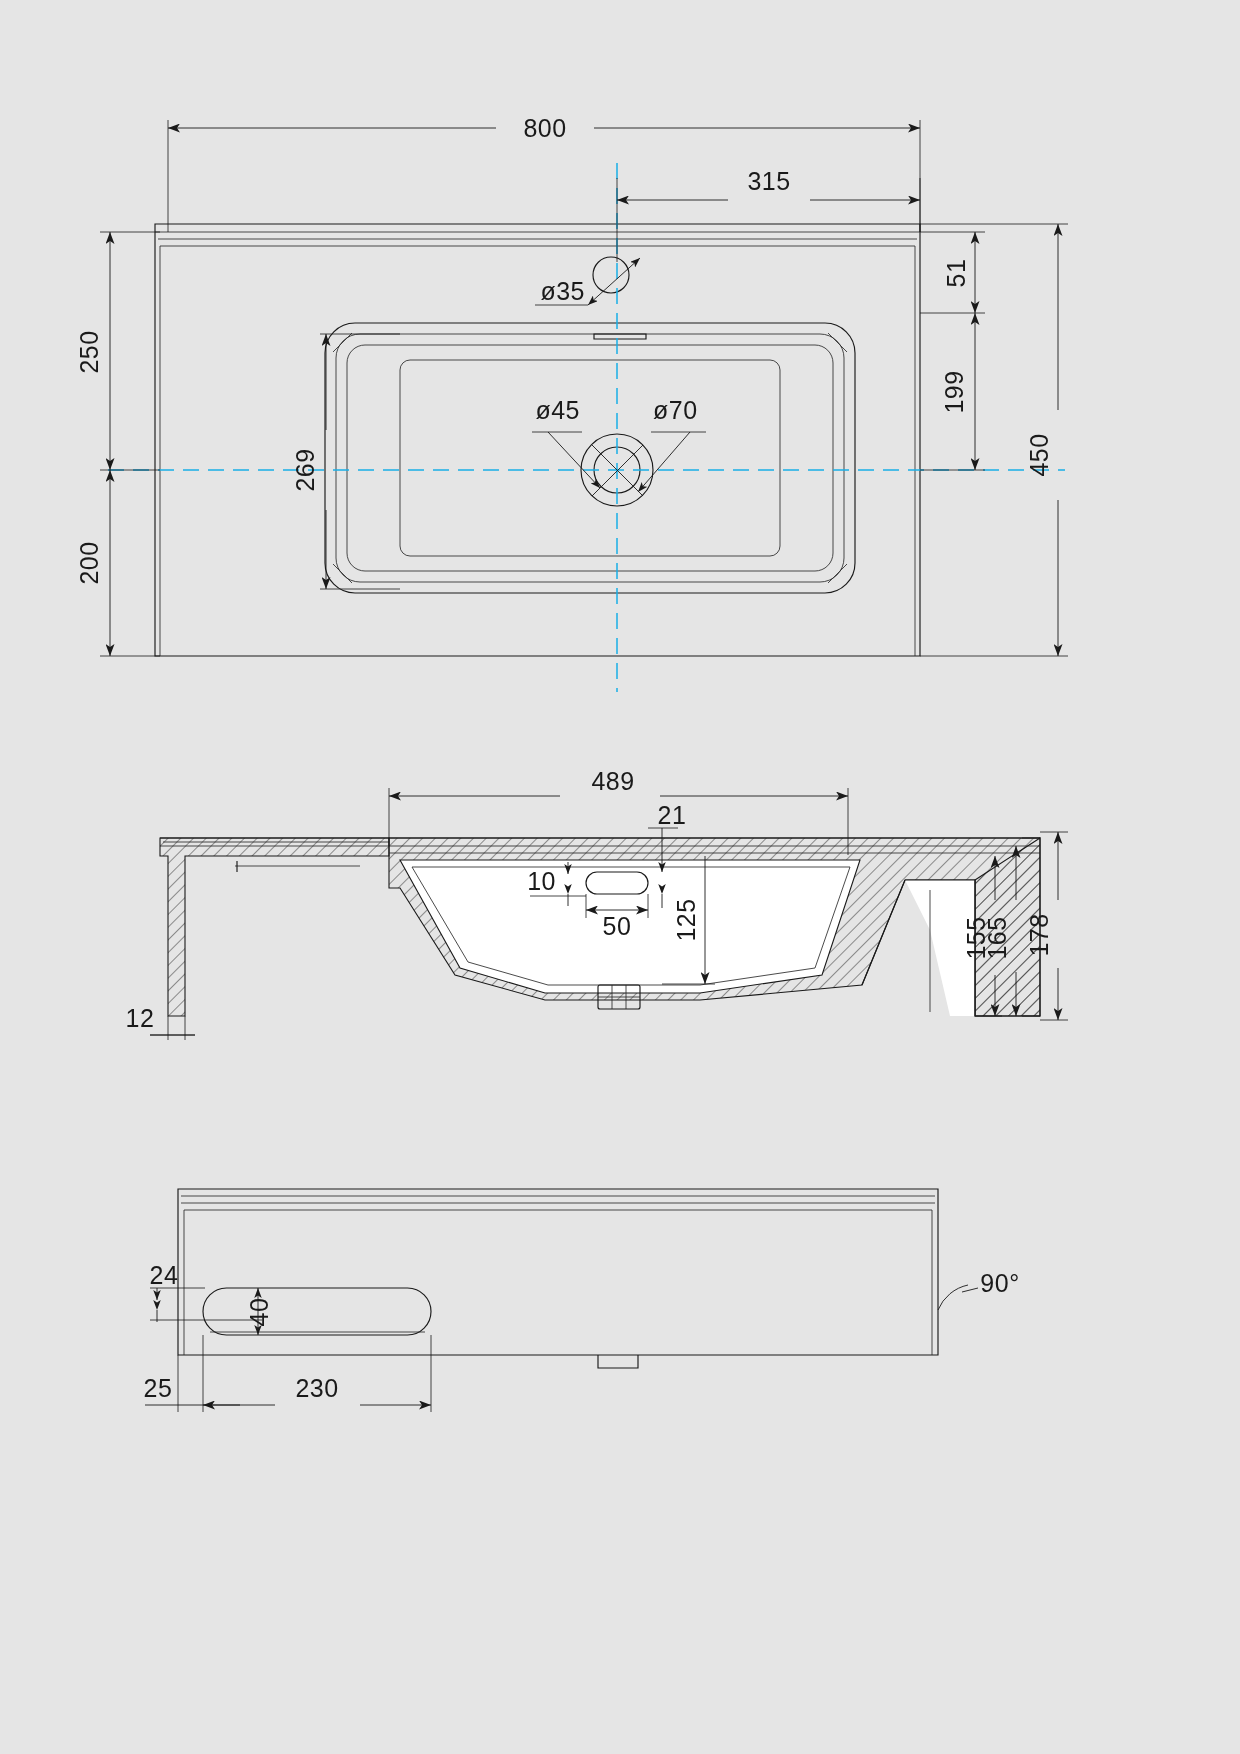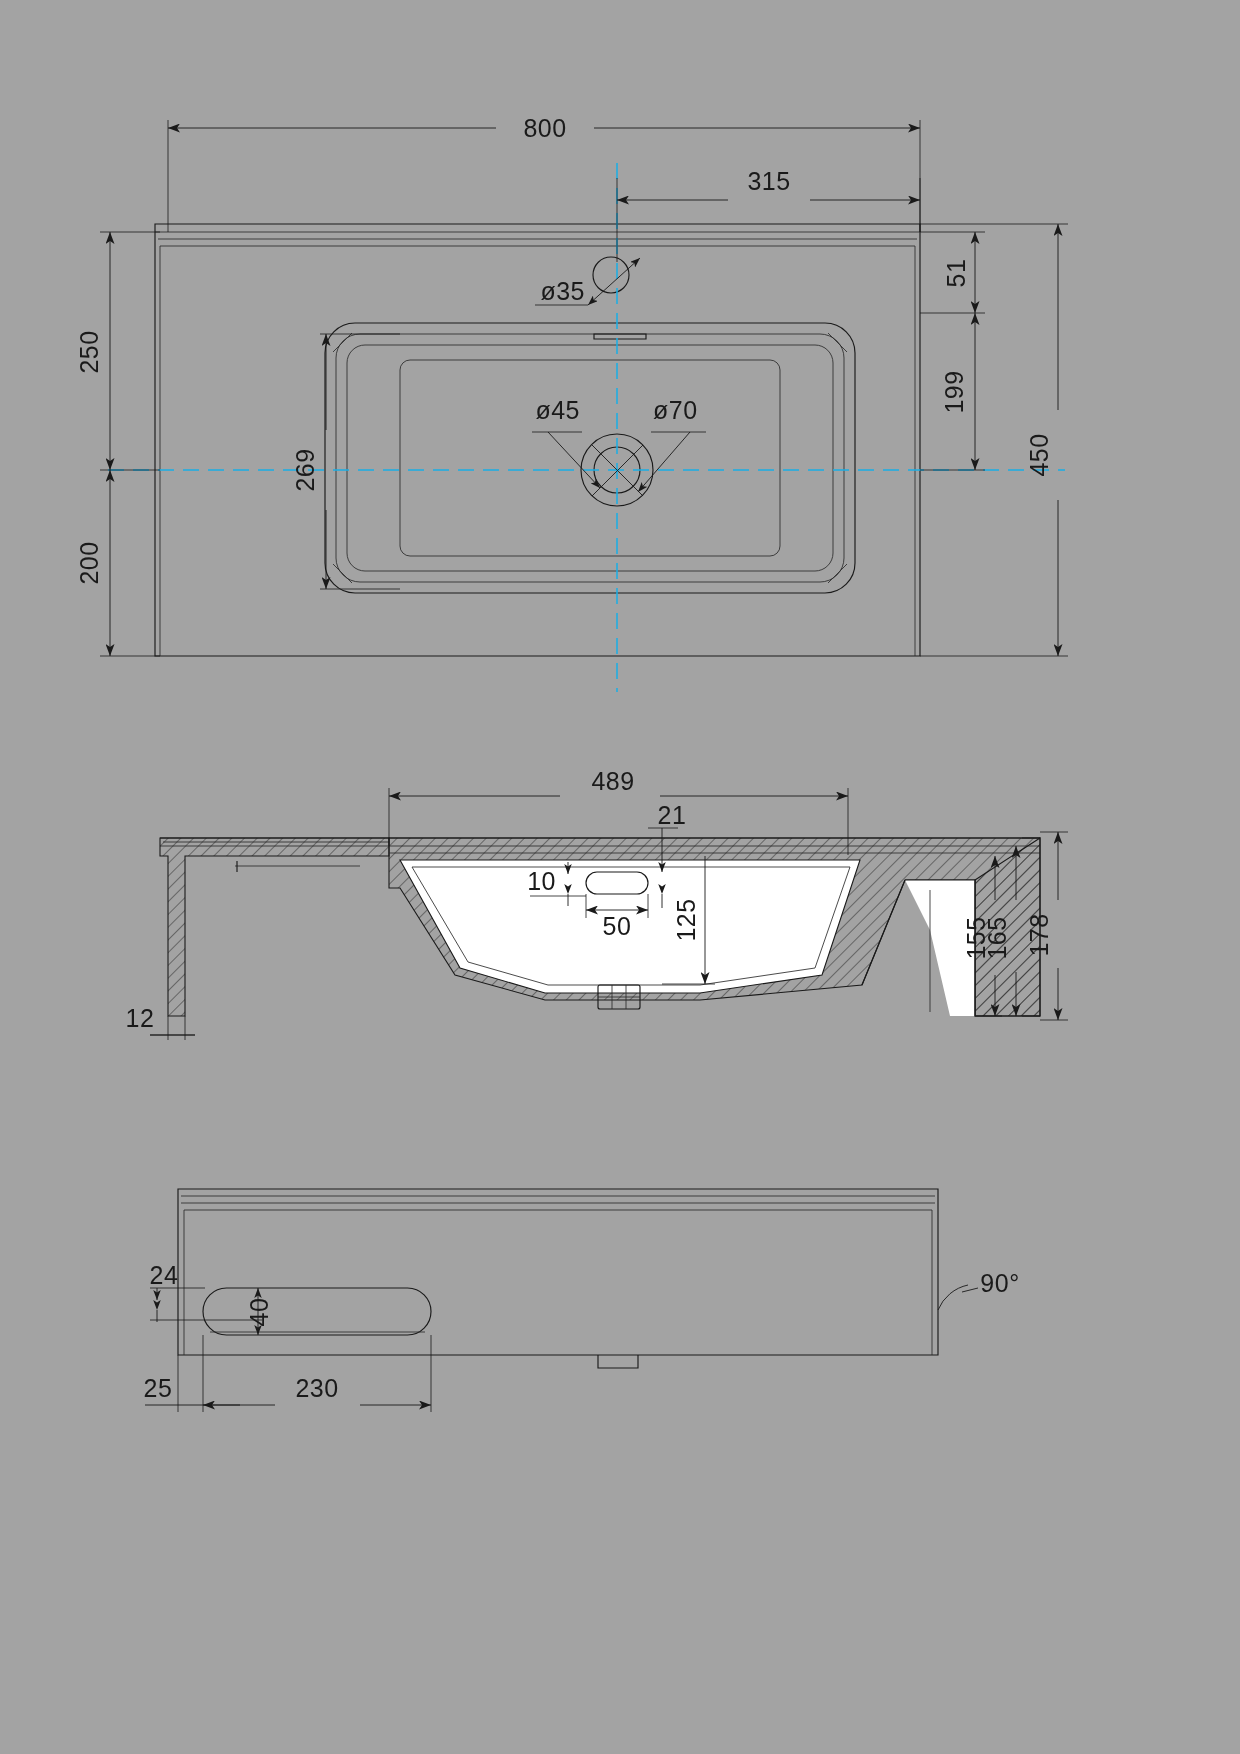--- a/index.html
+++ b/index.html
@@ -7,21 +7,21 @@
     padding: 0;
     background: #ffffff;
   }
   body {
     font-family: "Liberation Sans", sans-serif;
   }
   #sheet {
     position: relative;
     width: 1240px;
     height: 1754px;
-    background: #a3a3a3;
+    background: #e5e5e5;
     overflow: hidden;
   }
   svg.drawing {
     position: absolute;
     left: 0;
     top: 0;
     width: 1240px;
     height: 1754px;
   }
   .ln {

